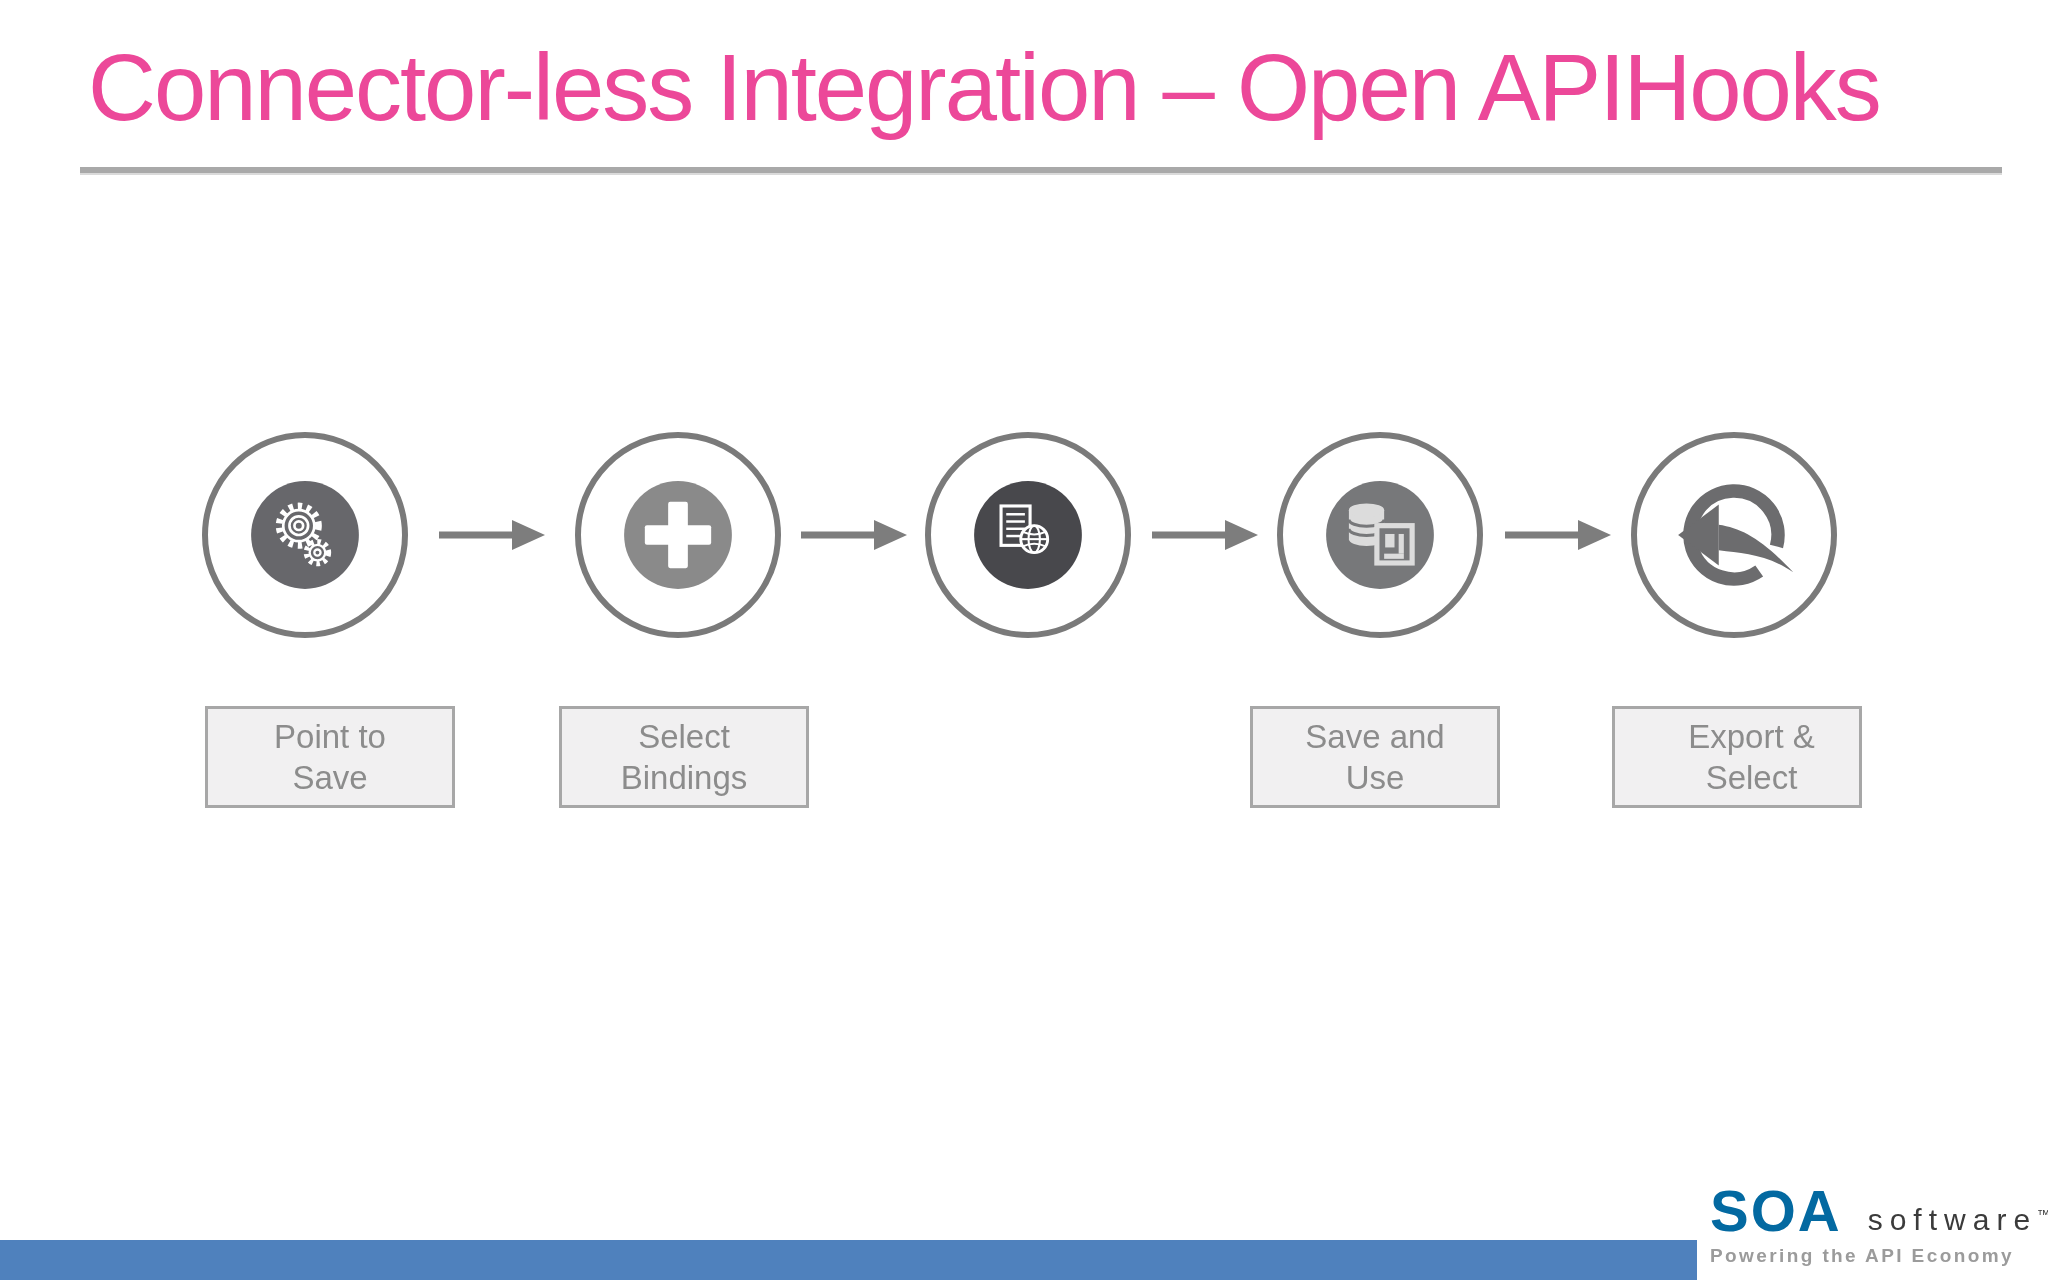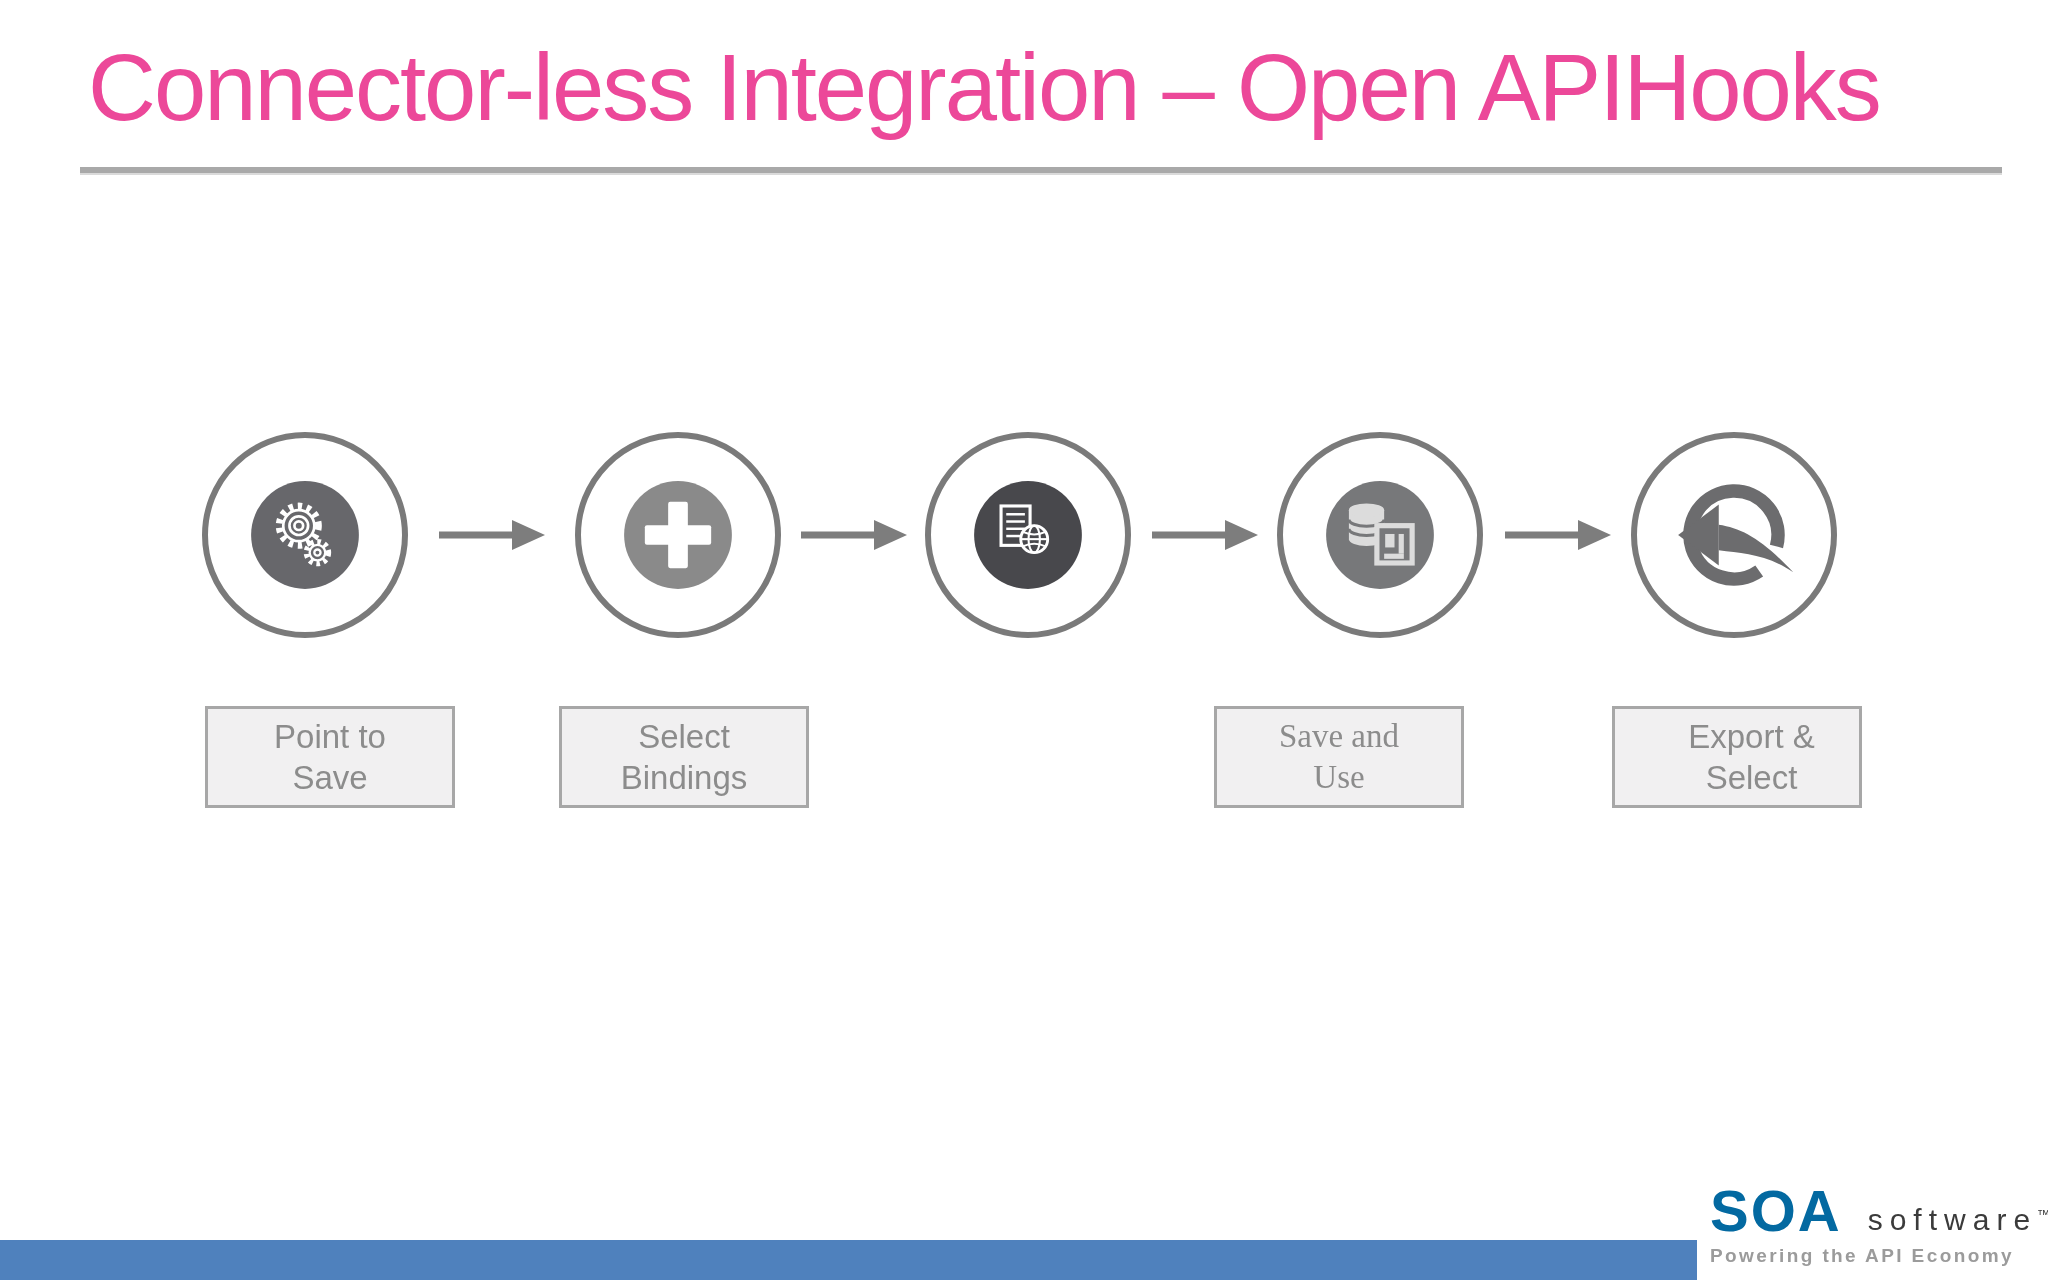--- a/index.html
+++ b/index.html
@@ -162,21 +162,21 @@
   </div>
 
   <div class="label-box" style="left:205px;">
     <span>Point to</span>
     <span>Save</span>
   </div>
   <div class="label-box" style="left:559px;">
     <span>Select</span>
     <span>Bindings</span>
   </div>
-  <div class="label-box" style="left:1214px;font-family:Liberation Serif, serif;">
+  <div class="label-box" style="left:1250px;">
     <span>Save and</span>
     <span>Use</span>
   </div>
   <div class="label-box" style="left:1612px;padding-left:29px;">
     <span>Export &amp;</span>
     <span>Select</span>
   </div>
 
   <div class="accent-bar"></div>
 

